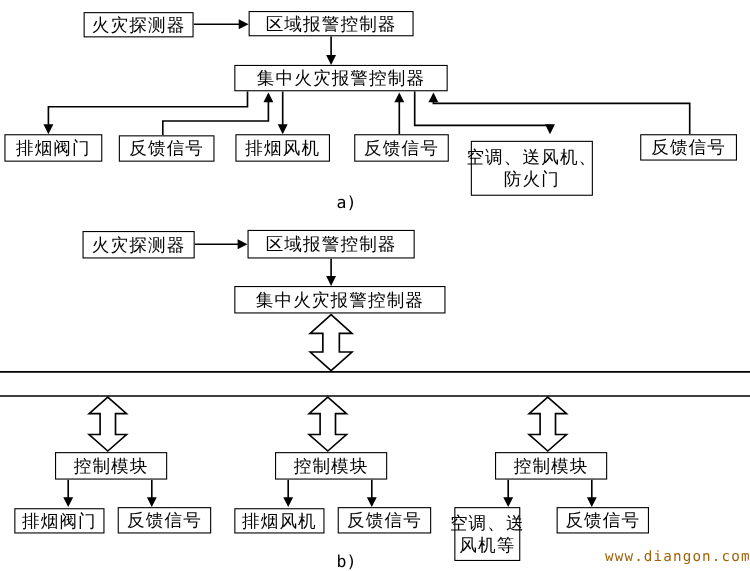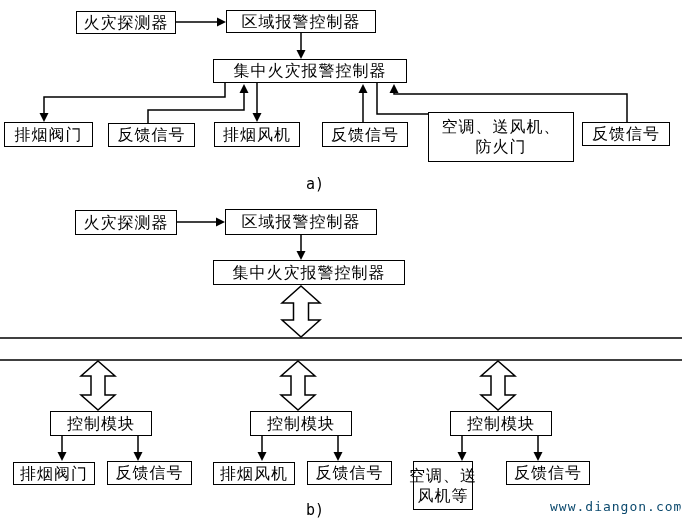--- a/index.html
+++ b/index.html
@@ -30,32 +30,32 @@
   }
   .seclabel{
     position:absolute;
     font-family:"DejaVu Sans Mono","Liberation Mono",monospace;
     font-size:15px;
   }
   .watermark{
     position:absolute;
     font-family:"DejaVu Sans Mono","Liberation Mono",monospace;
     font-size:13px;
-    color:#0c4a6e;
+    color:#a16207;
     letter-spacing:1px;
   }
   
   .a-detector {left:76px;  top:11px;  width:100px; height:23px;}
   .a-zone     {left:226px; top:10px;  width:150px; height:23px;}
   .a-central  {left:213px; top:59px;  width:194px; height:24px;}
   .a-damper   {left:4px;   top:122px; width:89px;  height:25px;}
   .a-fb1      {left:108px; top:123px; width:87px;  height:24px;}
   .a-fan      {left:214px; top:122px; width:86px;  height:25px;}
   .a-fb2      {left:322px; top:122px; width:86px;  height:25px;}
-  .a-hvac     {left:428px; top:112px; width:146px; height:50px;}
+  .a-hvac     {left:428px; top:128px; width:111px; height:50px;}
   .a-fb3      {left:582px; top:122px; width:88px;  height:24px;}
   .a-label    {left:306px; top:175px;}
   
   .b-detector {left:75px;  top:210px; width:102px; height:25px;}
   .b-zone     {left:225px; top:209px; width:152px; height:26px;}
   .b-central  {left:213px; top:260px; width:192px; height:25px;}
   .b-cm1      {left:50px;  top:411px; width:102px; height:25px;}
   .b-cm2      {left:250px; top:411px; width:102px; height:25px;}
   .b-cm3      {left:450px; top:411px; width:102px; height:25px;}
   .b-damper   {left:13px;  top:462px; width:82px;  height:23px;}

